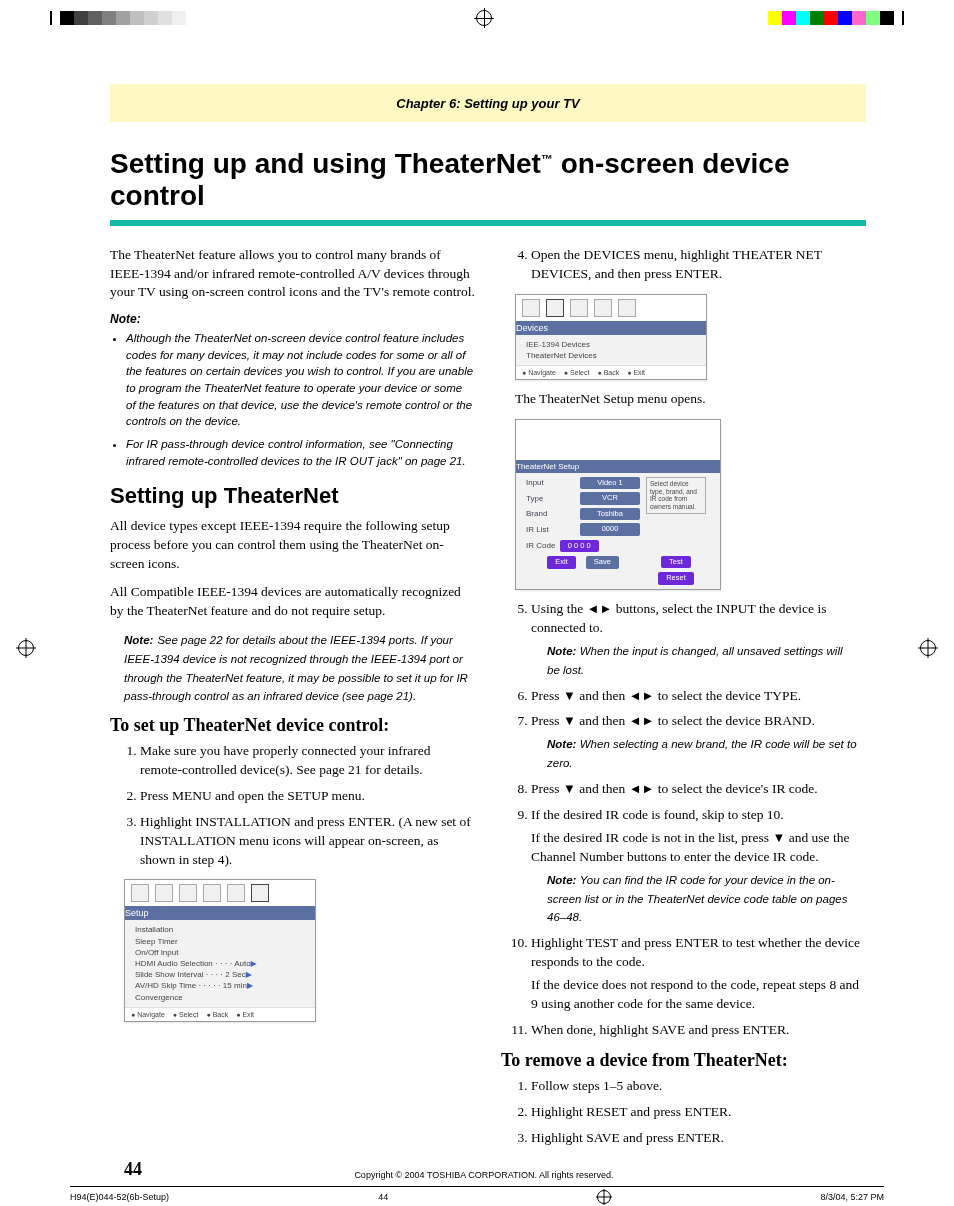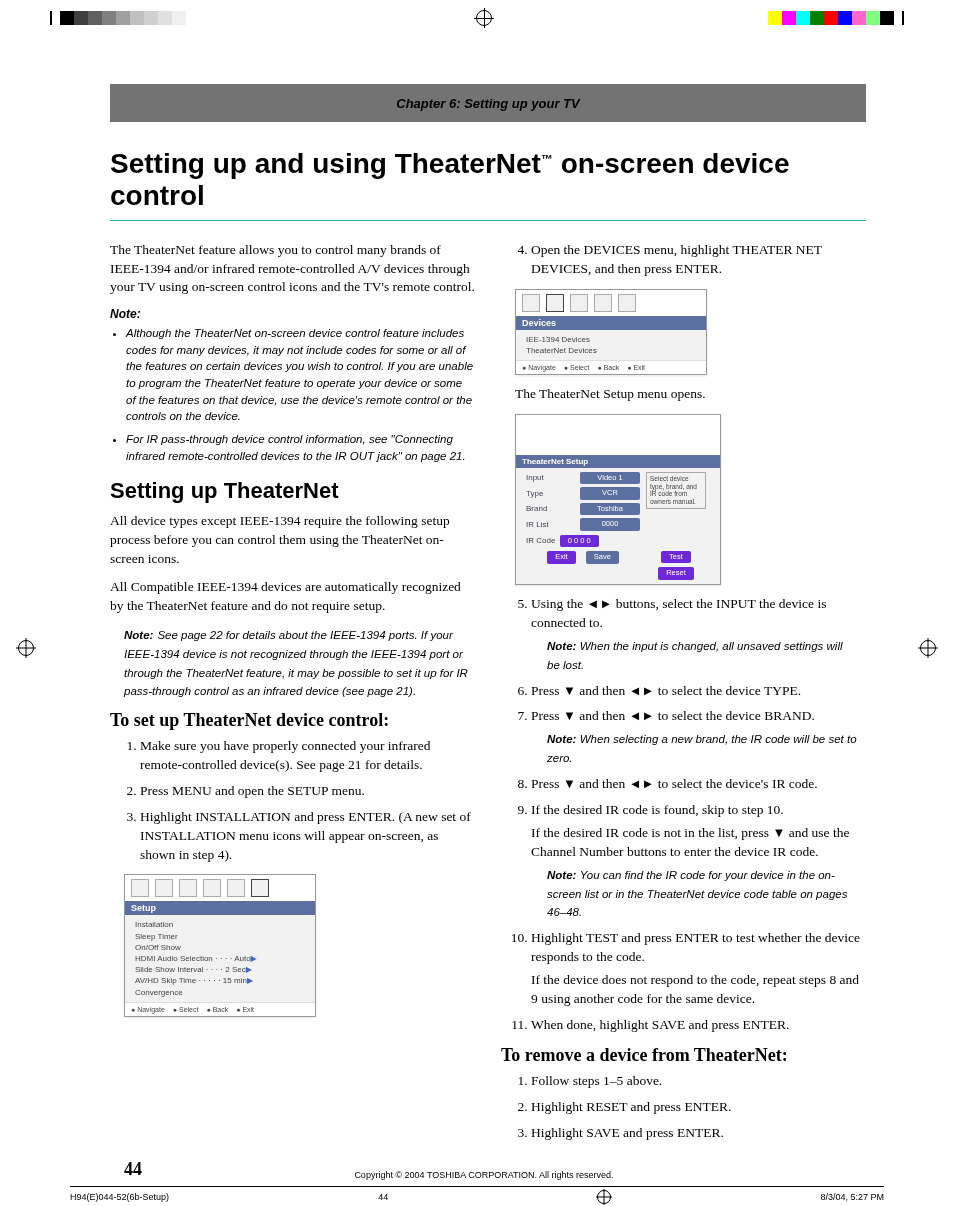--- a/index.html
+++ b/index.html
@@ -55,37 +55,37 @@
   .side-reg.left  { left: 18px; top: 640px; }
   .side-reg.right { right: 18px; top: 640px; }
 
   .page {
     position: absolute;
     top: 84px;
     left: 110px;
     width: 756px;
   }
   .chapter-bar {
-    background: #737373;
+    background: #fef9c3;
     text-align: center;
     padding: 10px 0 10px 0;
     margin-bottom: 26px;
   }
   .chapter-bar span {
     font-family: Arial, Helvetica, sans-serif;
     font-weight: bold;
     font-style: italic;
     font-size: 13px;
     color: #000;
   }
   .title {
     font-family: Arial, Helvetica, sans-serif;
     font-weight: bold;
     font-size: 28px;
-    border-bottom: 1px solid #14b8a6;
+    border-bottom: 6px solid #14b8a6;
     padding-bottom: 8px;
     margin: 0 0 20px 0;
   }
   .title sup { font-size: 12px; vertical-align: super; }
   .columns {
     display: flex;
     gap: 26px;
   }
   .col { width: 365px; }
   p { margin: 0 0 10px 0; font-size: 13.5px; line-height: 1.38; }
@@ -151,22 +151,22 @@
   .ui-icon {
     width: 16px; height: 16px;
     border: 1px solid #aaa;
     background: #f0f0f0;
   }
   .ui-icon.sel { border: 1.5px solid #444; }
   .ui-header {
     background: #5b6fa1;
     color: #fff;
     font-size: 9px;
-    padding: 2px 6px;
-    font-weight: bold;
+    padding: 2px 0;
+    font-weight: normal;
   }
   .ui-body {
     background: #f2f2f2;
     padding: 4px 6px 4px 10px;
     font-size: 8px;
     line-height: 1.4;
   }
   .ui-body .row { white-space: nowrap; }
   .ui-body .rarrow { color: #46c; }
   .ui-footer {
@@ -308,21 +308,21 @@
           <span class="ui-icon"></span>
           <span class="ui-icon"></span>
           <span class="ui-icon"></span>
           <span class="ui-icon"></span>
           <span class="ui-icon sel"></span>
         </div>
         <div class="ui-header">Setup</div>
         <div class="ui-body" id="setup-body">
             <div class="row">Installation</div>
             <div class="row">Sleep Timer</div>
-            <div class="row">On/Off Show</div>
+            <div class="row">On/Off Input</div>
             <div class="row">HDMI Audio Selection · · · · Auto<span class="rarrow">▶</span></div>
             <div class="row">Slide Show Interval · · · · 2 Sec<span class="rarrow">▶</span></div>
             <div class="row">AV/HD Skip Time · · · · · 15 min<span class="rarrow">▶</span></div>
             <div class="row">Convergence</div>
           </div>
         <div class="ui-footer" id="setup-footer">
             <span>● Navigate</span>
             <span>● Select</span>
             <span>● Back</span>
             <span>● Exit</span>

